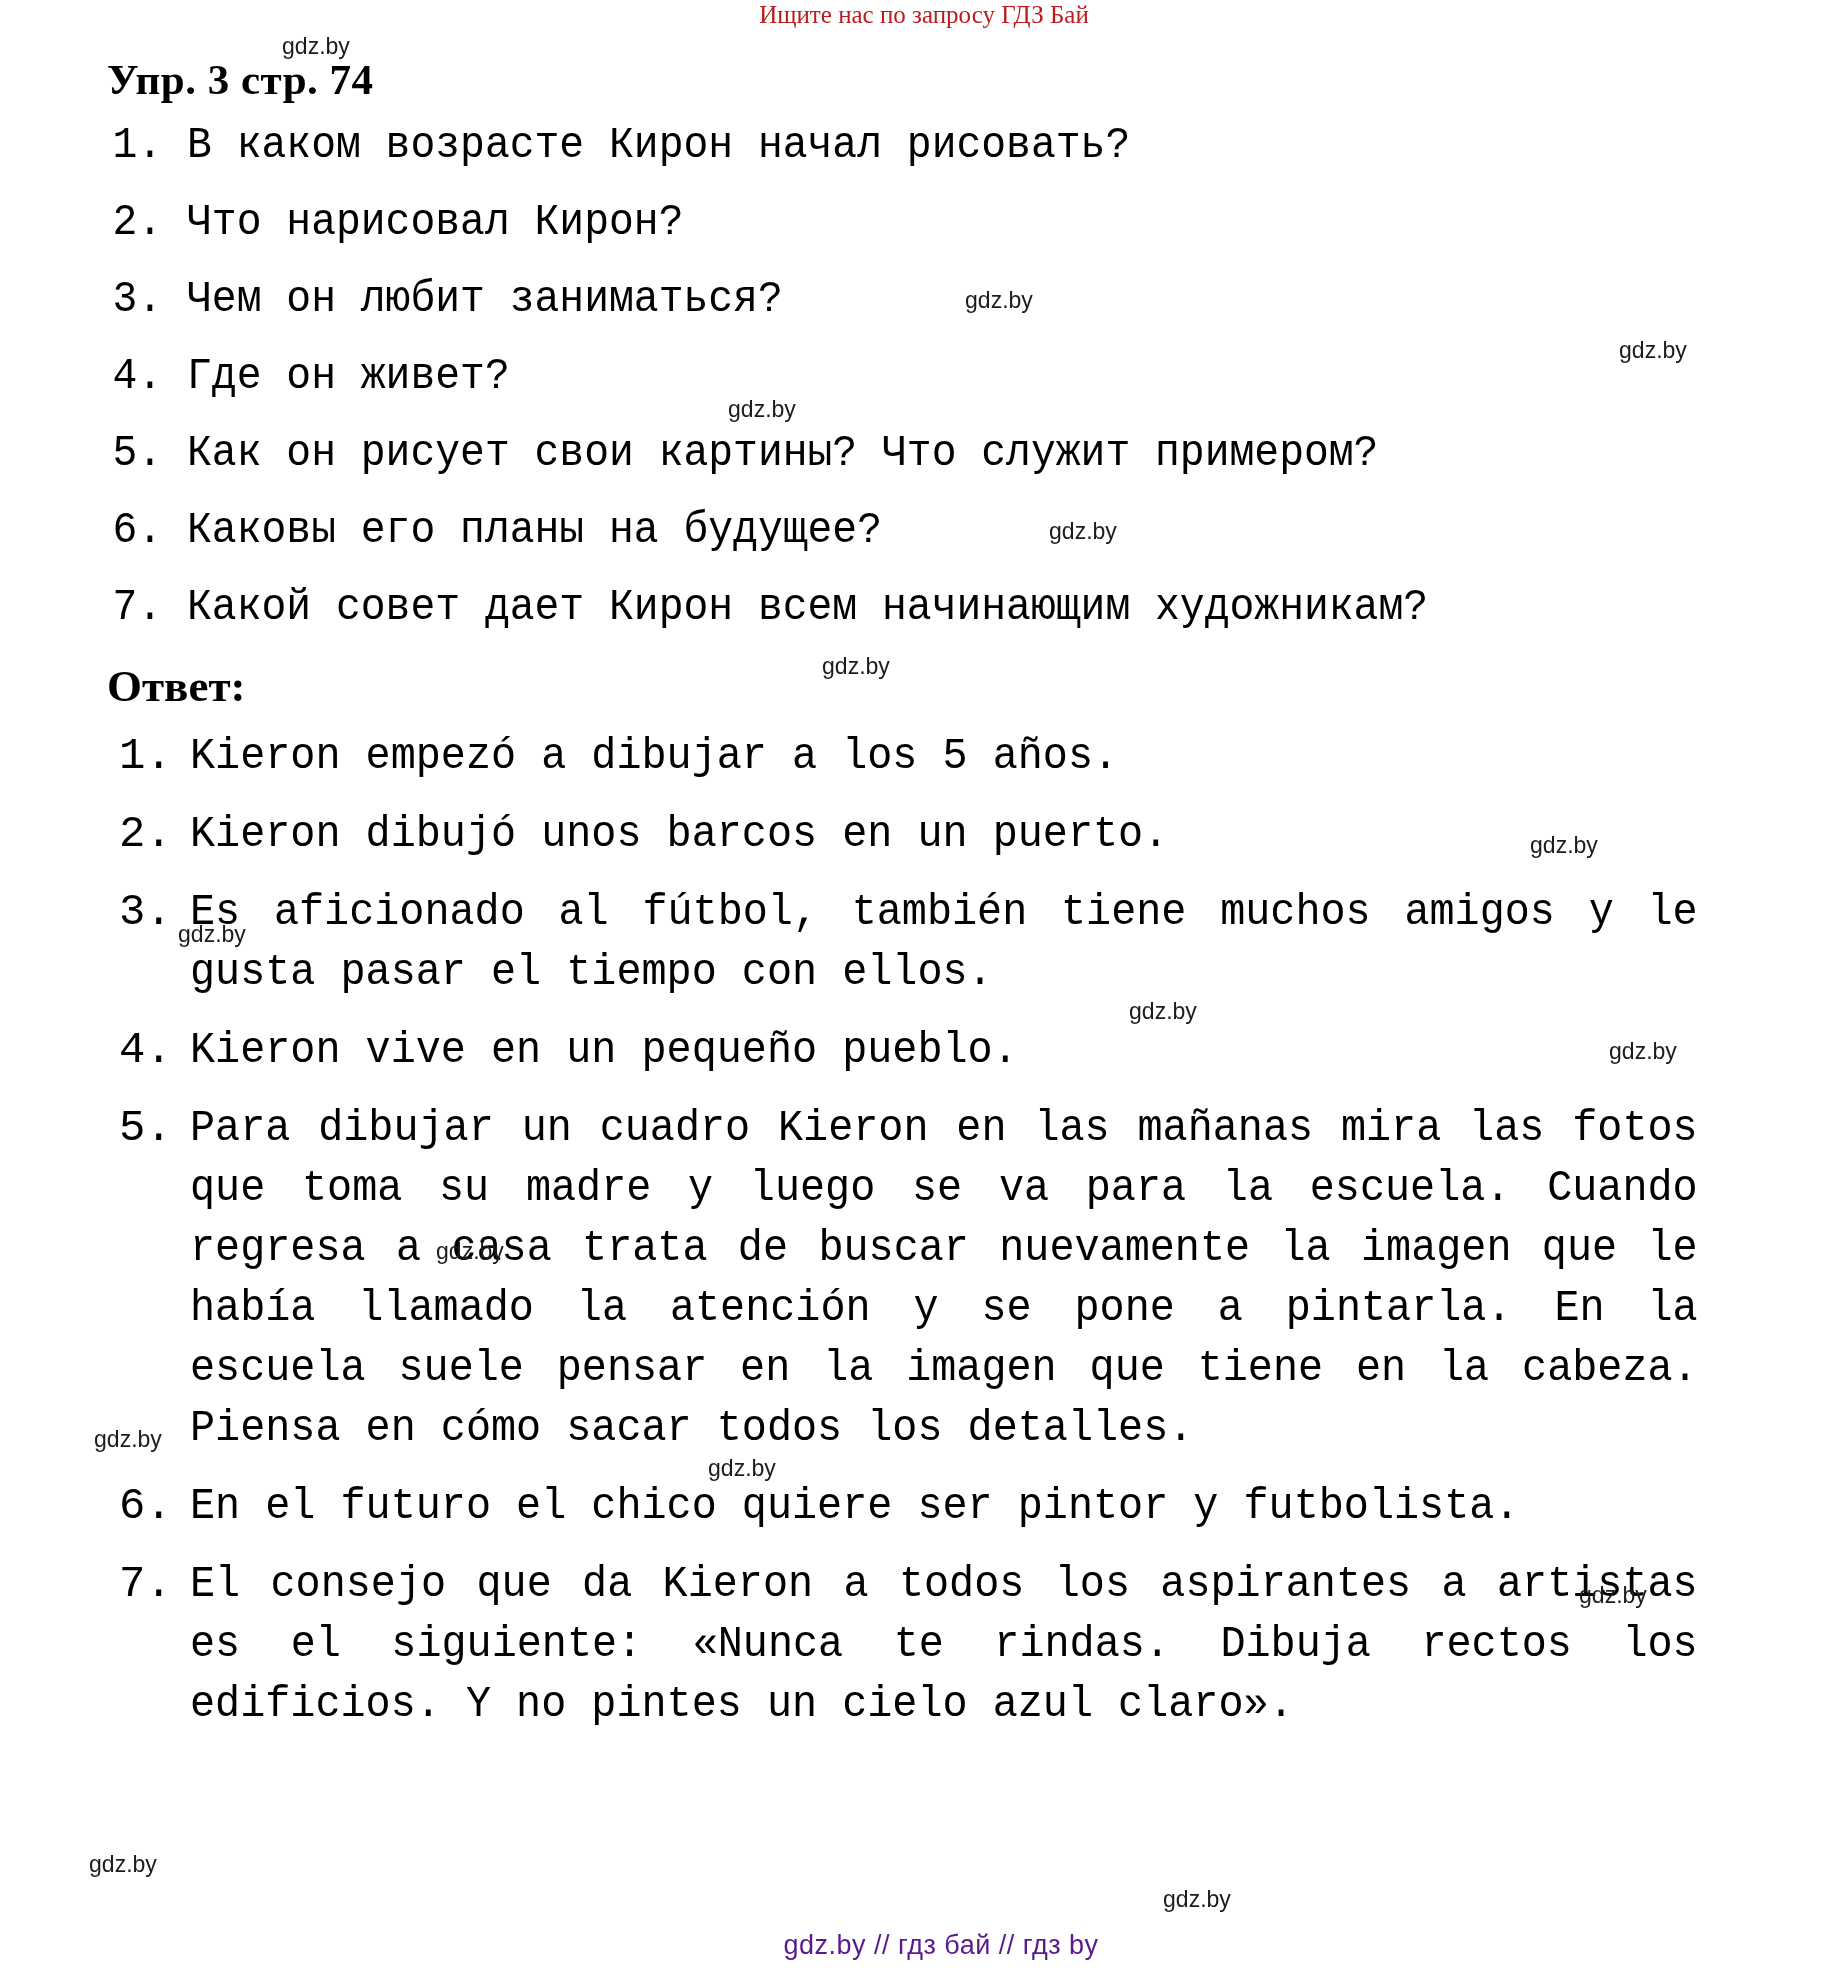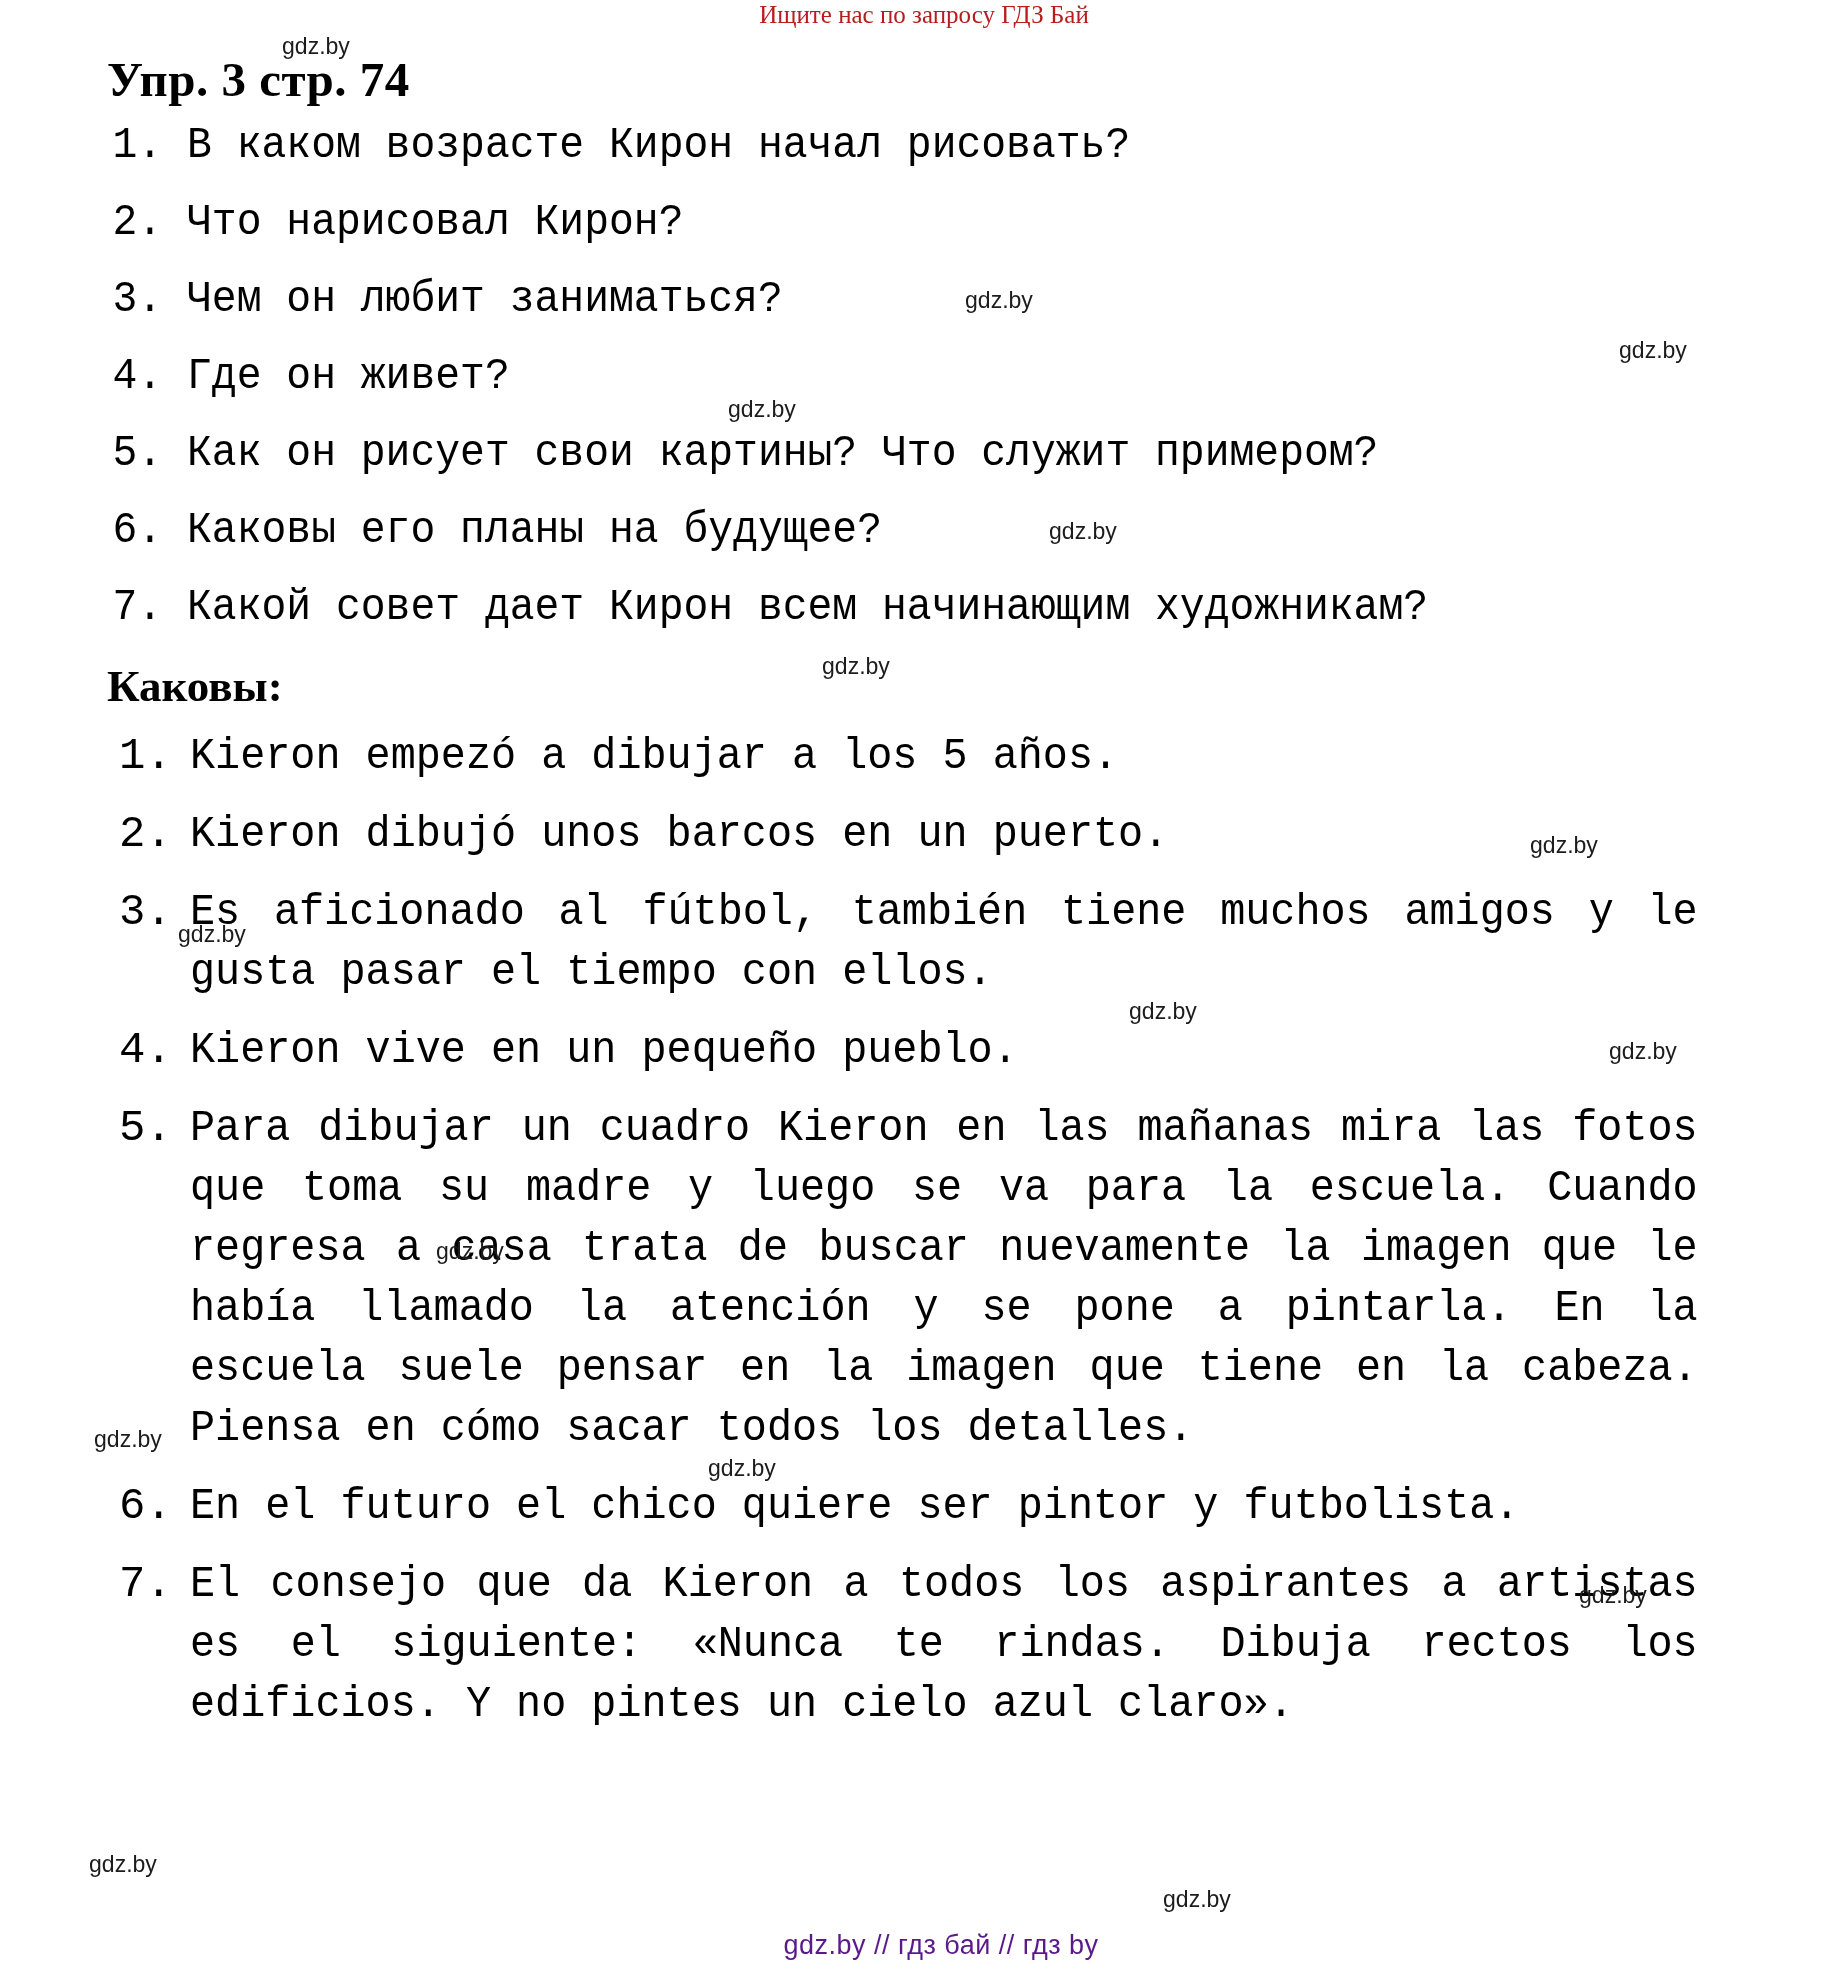--- a/index.html
+++ b/index.html
@@ -37,21 +37,21 @@
   .doc {
     position: absolute;
     top: 51px;
     left: 0;
     width: 1848px;
   }
 
   .title {
     font-family: "Liberation Serif", "DejaVu Serif", serif;
     font-weight: bold;
-    font-size: 49px;
+    font-size: 43px;
     line-height: 57px;
     margin: 0 0 10px 107px;
     letter-spacing: 0.5px;
   }
 
   .answer-label {
     font-family: "Liberation Serif", "DejaVu Serif", serif;
     font-weight: bold;
     font-size: 45px;
     line-height: 55px;
@@ -173,21 +173,21 @@
       <li>
         <span class="qnum">6.</span>
         <span>Каковы его планы на будущее?</span>
       </li>
       <li>
         <span class="qnum">7.</span>
         <span>Какой совет дает Кирон всем начинающим художникам?</span>
       </li>
     </ul>
 
-    <div class="answer-label">Каковы:</div>
+    <div class="answer-label">Ответ:</div>
 
     <ul class="alist">
       <li class="nowrap">
         <span class="anum">1.</span>
         <span class="atext">Kieron empezó a dibujar a los 5 años.</span>
       </li>
       <li class="nowrap">
         <span class="anum">2.</span>
         <span class="atext">Kieron dibujó unos barcos en un puerto.</span>
       </li>

